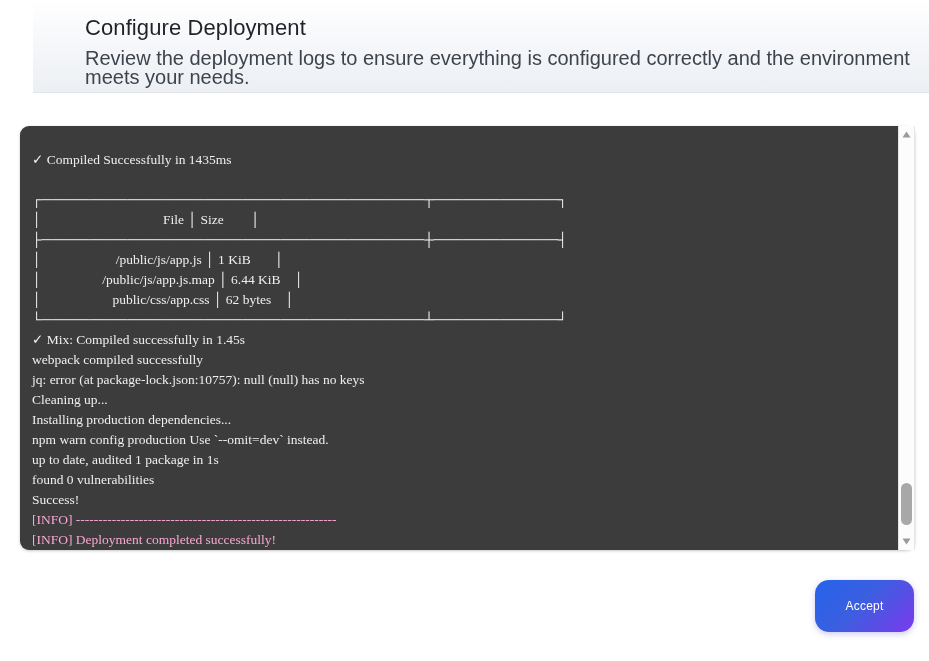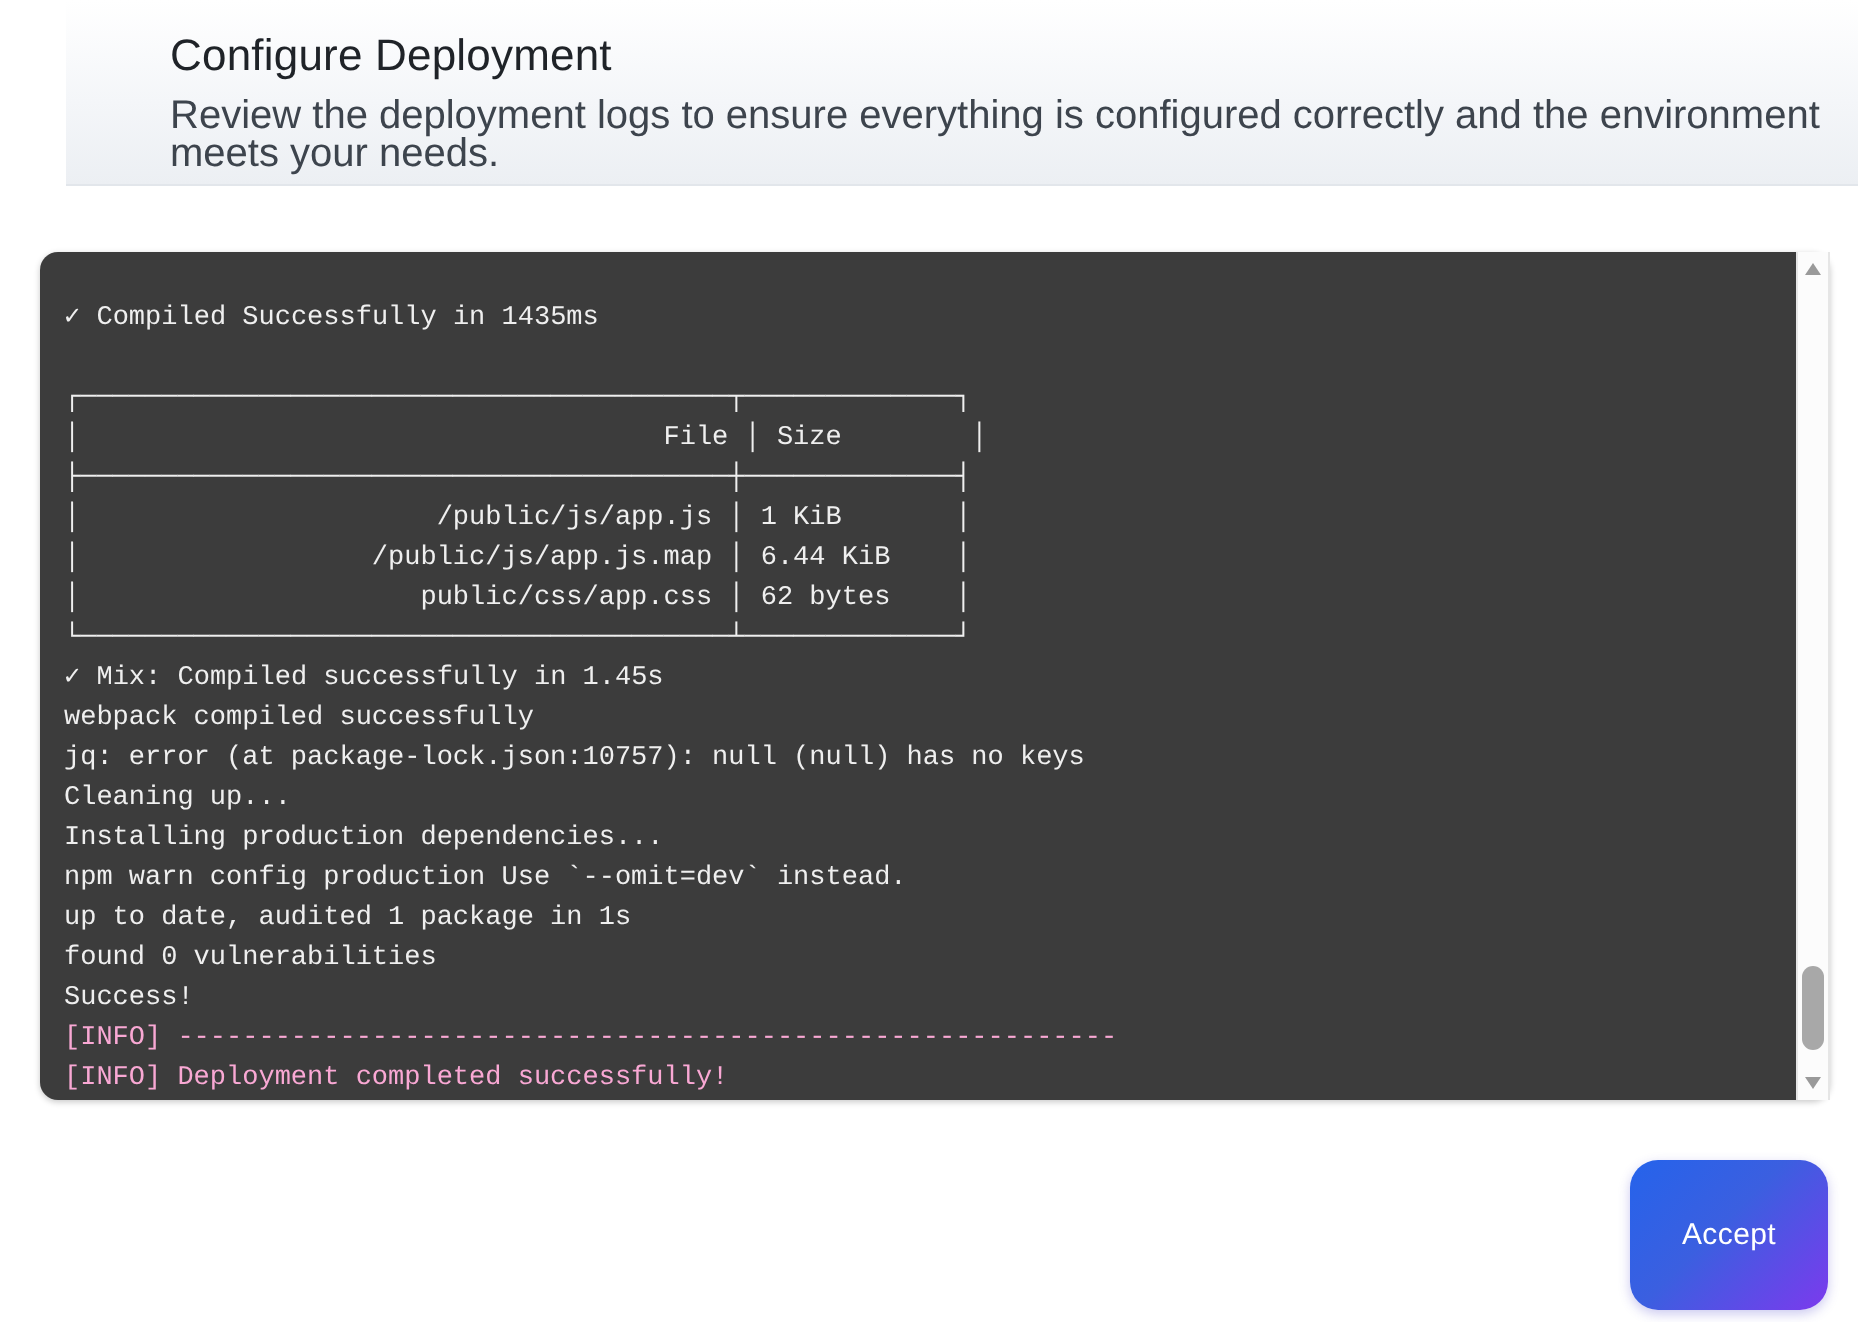--- a/index.html
+++ b/index.html
@@ -50,21 +50,21 @@
     width: 895px; height: 424px;
     display: flex;
     border-radius: 9px;
     background: #3c3c3c;
     box-shadow: 0 1px 3px rgba(0,0,0,0.22);
     overflow: hidden;
   }
   .terminal-body {
     flex: 1 1 auto;
     padding: 24px 10px 10px 12px;
-    font-family: Liberation Mono, monospace;
+    font-family: Liberation Serif, serif;
     font-size: 13.5px;
     line-height: 20px;
     color: #efefef;
     white-space: pre;
     overflow: hidden;
     letter-spacing: 0px;
   }
   .log-line { white-space: pre; min-height: 20px; }
   .log-line.info { color: #f9a8d4; }
   .log-line.blank { height: 20px; }
@@ -105,27 +105,27 @@
 
   
   .footer {
     position: absolute;
     left: 0; bottom: 0;
     width: 929px; height: 90px;
   }
   .accept-button {
     position: absolute;
     right: 15px; top: 9px;
-    width: 99px; height: 75px;
+    width: 99px; height: 52px;
     border: none;
     border-radius: 14px;
     background: linear-gradient(135deg, #2563eb 0%, #3b5fe0 45%, #7c3aed 100%);
     color: #ffffff;
     font-family: "Liberation Sans", sans-serif;
-    font-size: 15px;
+    font-size: 12px;
     font-weight: 400;
     cursor: pointer;
     box-shadow: 0 2px 6px rgba(70,60,200,0.28);
     letter-spacing: 0.2px;
   }
 </style>
 </head>
 <body>
 
 <div class="page">

